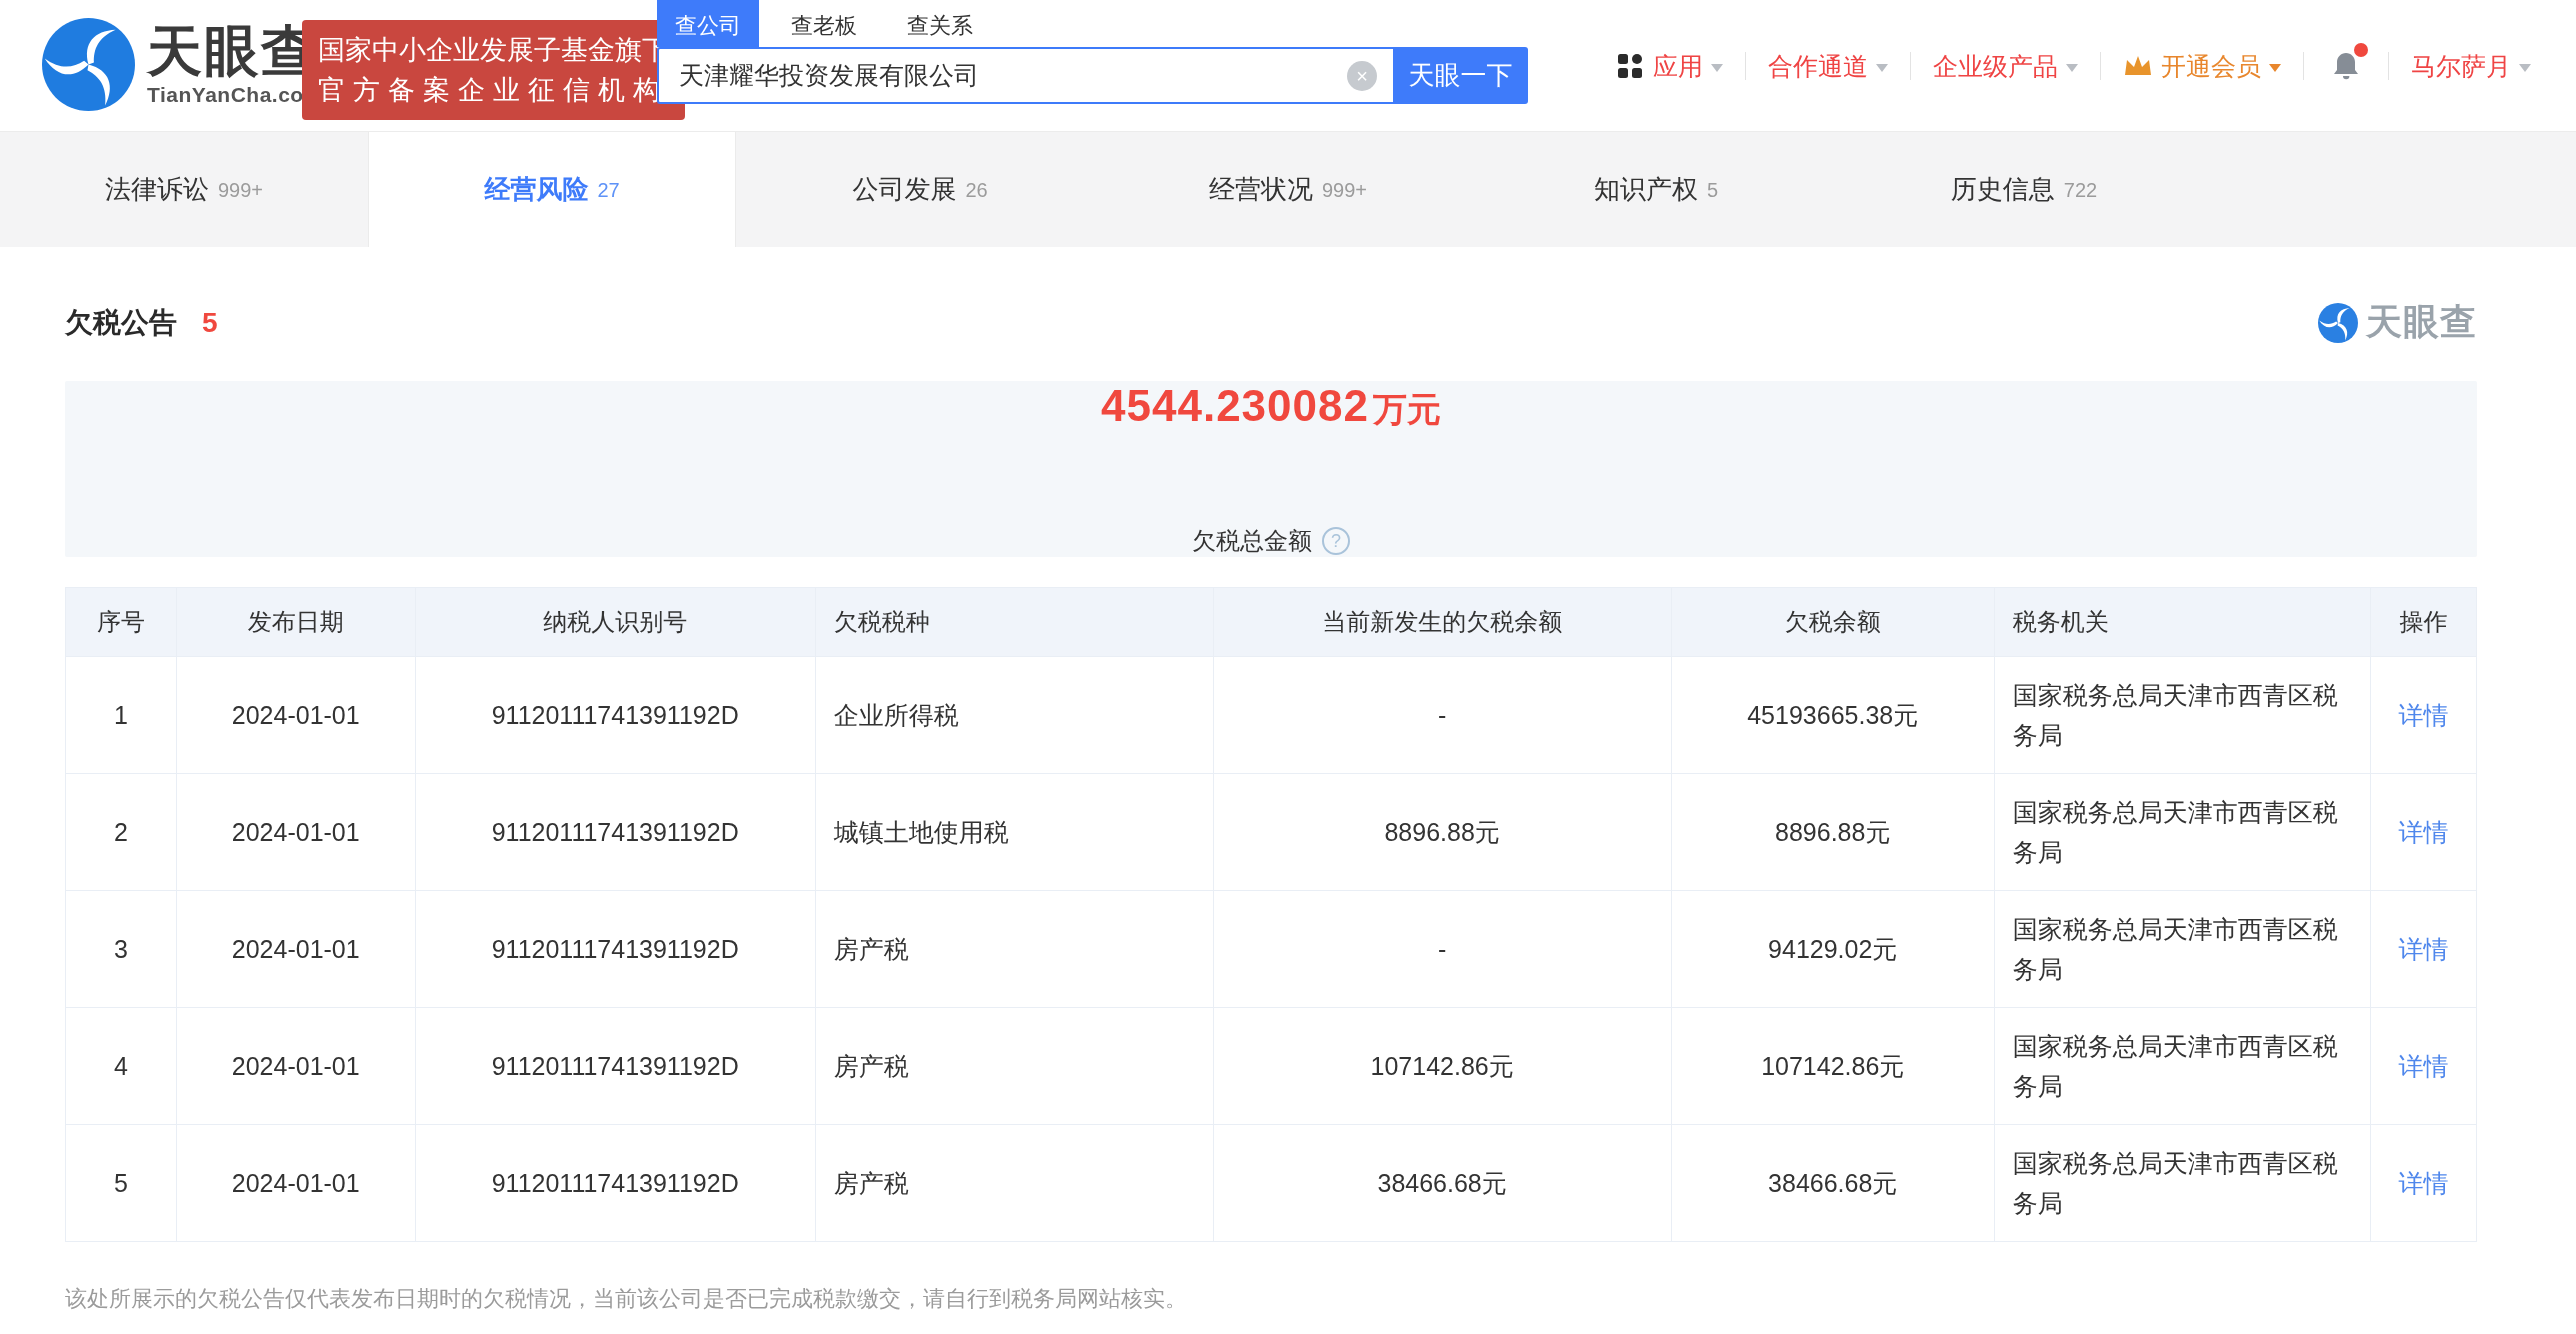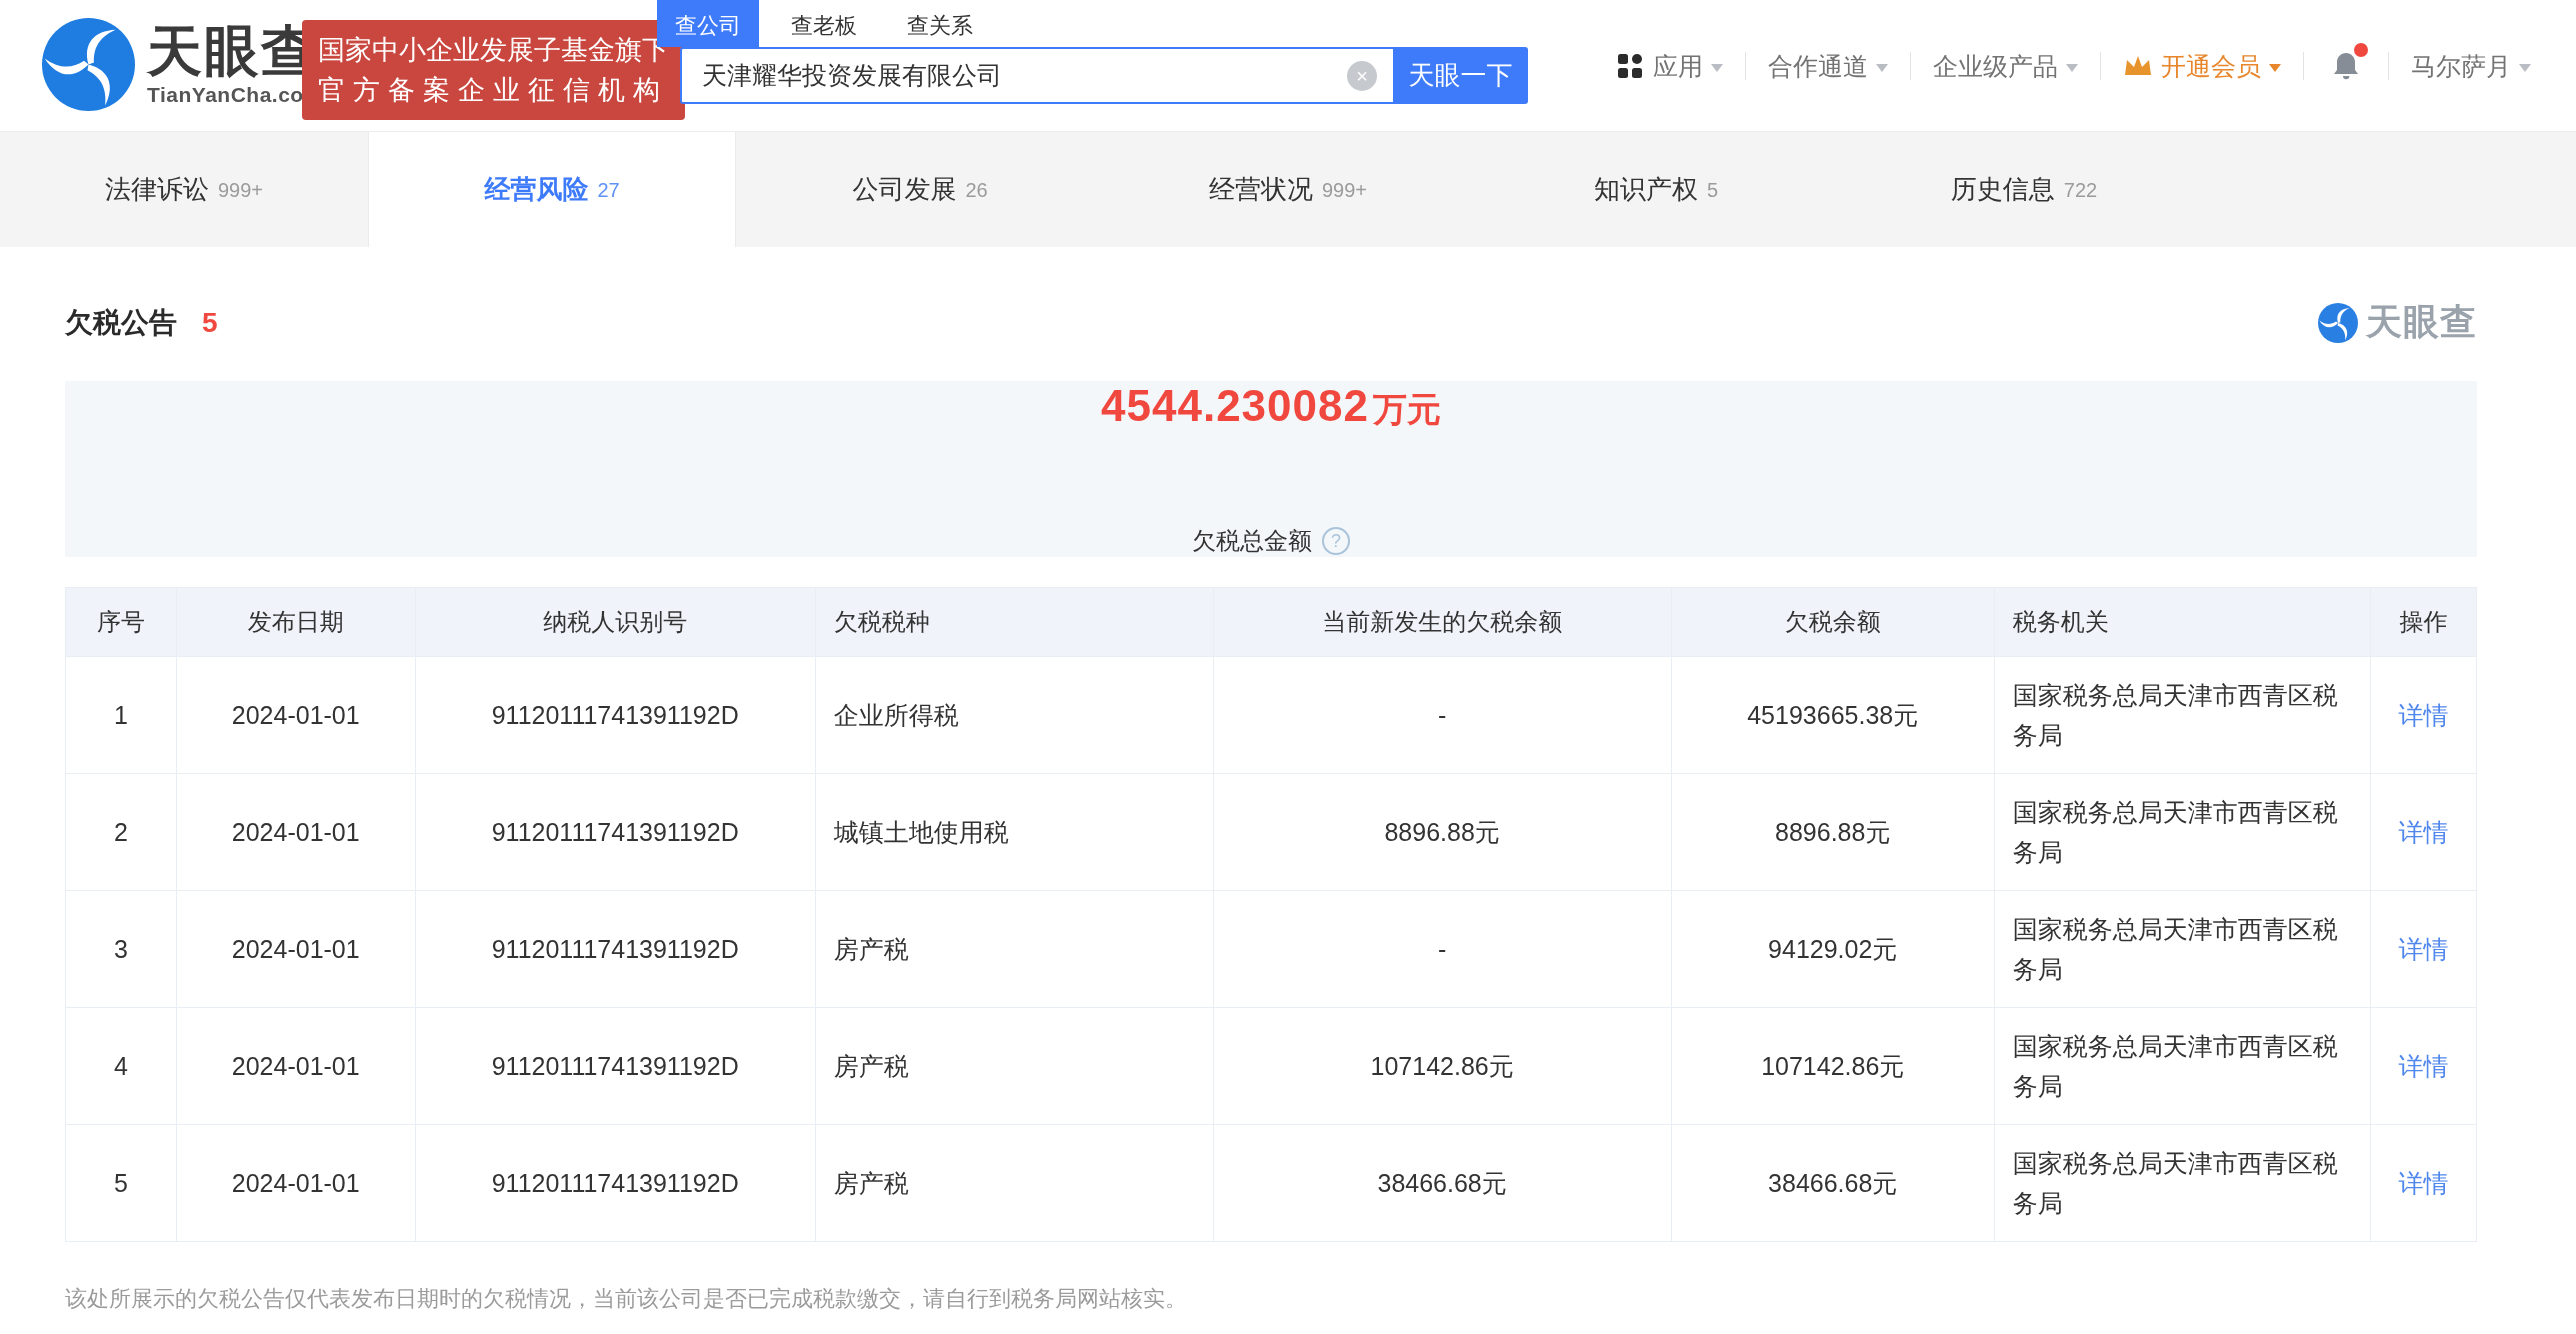--- a/index.html
+++ b/index.html
@@ -21,31 +21,31 @@
     border-radius: 4px; padding: 10px 16px; line-height: 40px; font-size: 27px; }
   .cert-line2 { letter-spacing: 8px; }
 
   .search-block { position: absolute; left: 657px; top: 7px; width: 871px; }
   .search-tabs { display: flex; align-items: flex-end; height: 40px; }
   .search-tab { font-size: 22px; color: #333; padding: 19px 18px 6px; cursor: pointer; }
   .search-tab.active { background: #3e7bfa; color: #fff; border-radius: 4px 4px 0 0; }
   .search-tab + .search-tab { margin-left: 14px; }
   .search-row { display: flex; height: 57px; }
   .search-input-wrap { flex: 1; position: relative; border: 2px solid #3e7bfa; border-right: none;
-    border-radius: 3px 0 0 3px; background: #fff; display: flex; align-items: center; margin-left: 23px; }
+    border-radius: 3px 0 0 3px; background: #fff; display: flex; align-items: center; }
   .search-input { border: none; outline: none; width: 100%; height: 100%;
     font-size: 25px; color: #333; padding: 0 63px 0 20px; font-family: inherit; background: transparent; }
   .clear-btn { position: absolute; right: 16px; top: 50%; transform: translateY(-50%);
     width: 30px; height: 30px; border-radius: 50%; background: #c6cacf; color: #fff;
     font-size: 20px; line-height: 30px; text-align: center; cursor: pointer; }
   .search-btn { width: 135px; background: #3e7bfa; color: #fff; font-size: 26px;
     border: none; border-radius: 0 3px 3px 0; cursor: pointer; font-family: inherit; }
 
   .top-nav { position: absolute; right: 45px; top: 0; height: 132px; display: flex; align-items: center; }
-  .nav-item { display: flex; align-items: center; font-size: 25px; color: #737373; cursor: pointer; }
+  .nav-item { display: flex; align-items: center; font-size: 25px; color: #ef4444; cursor: pointer; }
   .nav-sep { width: 1px; height: 28px; background: #e3e3e3; margin: 0 22px; }
   .caret { width: 0; height: 0; border-left: 6px solid transparent; border-right: 6px solid transparent;
     border-top: 8px solid #b9bdc3; margin-left: 8px; margin-top: 3px; }
   .caret.orange { border-top-color: #e8862c; }
   .grid-icon { width: 26px; height: 26px; margin-right: 10px; }
   .crown-icon { width: 30px; height: 26px; margin-right: 8px; }
   .vip { color: #e8862c; }
   .bell-wrap { position: relative; margin: 0 6px; }
   .bell-icon { width: 28px; height: 30px; display: block; }
   .bell-dot { position: absolute; top: -8px; right: -8px; width: 14px; height: 14px;

